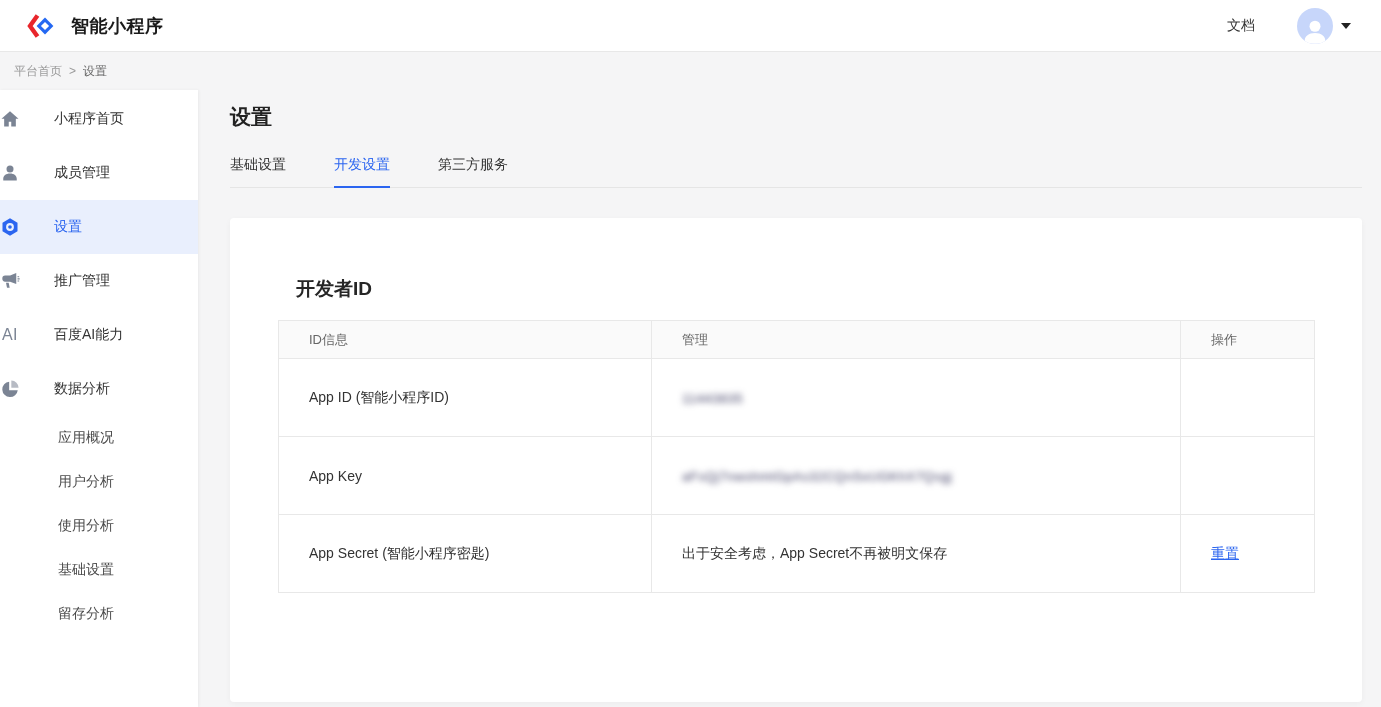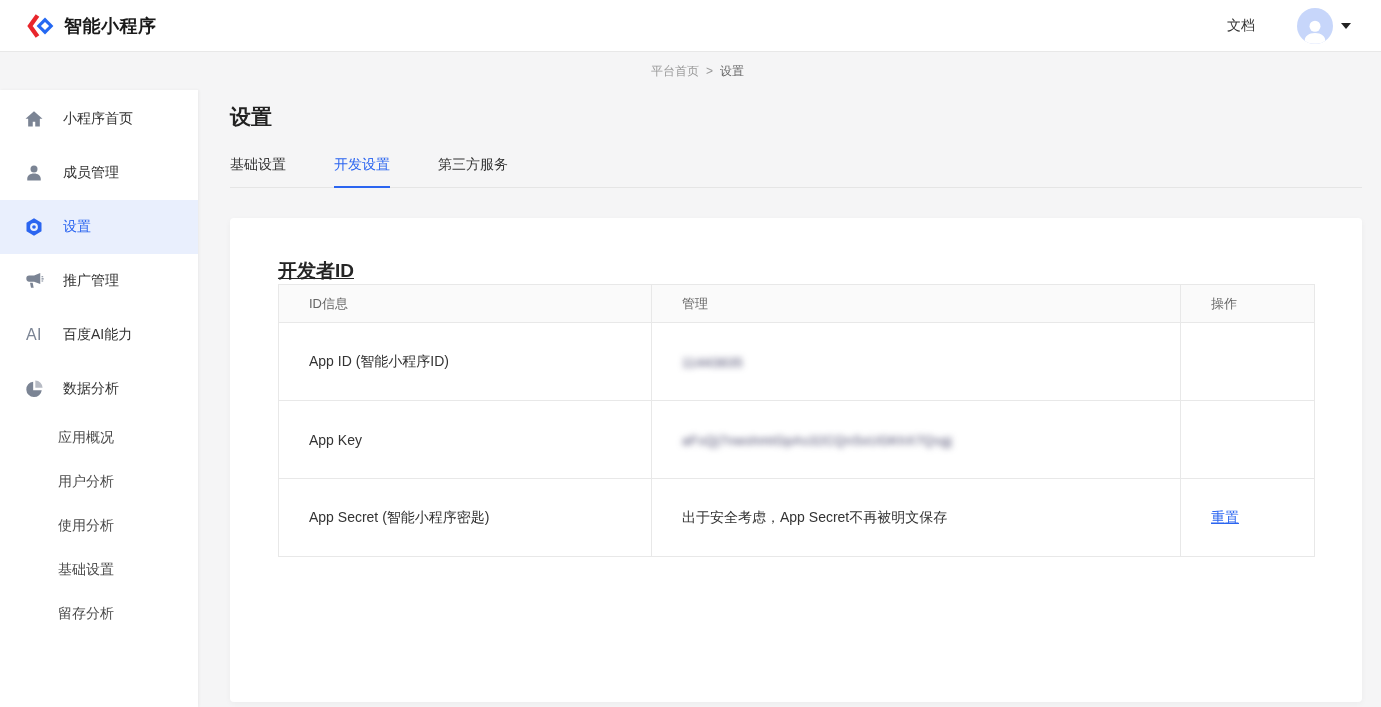--- a/index.html
+++ b/index.html
@@ -11,50 +11,50 @@
     color:#333;
   }
 
   
   .top-header {
     position:absolute; top:0; left:0; width:1381px; height:52px;
     background:#fff; border-bottom:1px solid #e8e8e8;
     display:flex; align-items:center; justify-content:space-between;
     padding:0 30px 0 25px; z-index:5;
   }
-  .brand { display:flex; align-items:center; gap:9px; }
+  .brand { display:flex; align-items:center; gap:16px; }
   .brand-title { font-size:18px; font-weight:700; color:#1a1a1a; letter-spacing:.5px; }
   .header-right { display:flex; align-items:center; }
   .docs-link { font-size:14px; color:#333; cursor:pointer; margin-right:42px; text-decoration:none;text-align:right; }
   .avatar {
     width:36px; height:36px; border-radius:50%; background:#c7d6fa;
     display:flex; align-items:flex-end; justify-content:center; overflow:hidden; cursor:pointer;
   }
   .caret-down {
     width:0; height:0; margin-left:8px; cursor:pointer;
     border-left:5px solid transparent; border-right:5px solid transparent; border-top:6px solid #222;
   }
 
   
   .breadcrumb {
     position:absolute; top:52px; left:0; height:38px; width:1381px;
-    display:flex; align-items:center; gap:7px; padding-left:14px; font-size:12px;justify-content:center;
+    display:flex; align-items:center; gap:7px; padding-left:14px; font-size:12px;
   }
   .crumb { color:#999; cursor:pointer; }
   .crumb-sep { color:#999; }
   .crumb-current { color:#666; }
 
   
   .sidebar {
     position:absolute; top:90px; left:0; bottom:0; width:198px;
     background:#fff; box-shadow:1px 0 3px rgba(0,0,0,.05); padding-top:2px; z-index:2;
   }
   .side-item {
-    height:54px; display:flex; align-items:center; gap:19px;
-    padding-left:24px; font-size:14px; color:#333; cursor:pointer;
+    height:54px; display:flex; align-items:center; gap:34px;
+    font-size:14px; color:#333; cursor:pointer;
   }
   .side-item .s-icon { width:20px; height:20px; display:flex; align-items:center; justify-content:center; color:#7b8494; }
   .side-item.active { background:#e9effd; color:#2b65f0; }
   .side-item.active .s-icon { color:#2b65f0; }
   .ai-glyph { font-size:16px; color:#7b8494; letter-spacing:.5px; font-weight:400; }
   .side-sub {
     height:44px; display:flex; align-items:center; padding-left:58px;
     font-size:14px; color:#4a4a4a; cursor:pointer;
   }
 
@@ -65,21 +65,21 @@
   .tab { margin-right:48px; padding-bottom:13px; font-size:14px; color:#333; cursor:pointer; position:relative; }
   .tab.active { color:#2b65f0; }
   .tab.active::after {
     content:""; position:absolute; left:0; right:0; bottom:-1px; height:2px; background:#2b65f0;
   }
 
   .card {
     margin-top:30px; height:484px; background:#fff; border-radius:4px;
     padding:40px 48px; box-shadow:0 2px 6px rgba(0,0,0,.04);
   }
-  .card-heading { margin:0; font-size:19px; font-weight:600; color:#262626;text-decoration:underline; }
+  .card-heading { margin:18px; font-size:19px; font-weight:600; color:#262626; }
 
   table.dev-table { width:1036px; border-collapse:collapse; table-layout:fixed; }
   .dev-table th, .dev-table td { border:1px solid #e8e8e8; padding-left:30px; text-align:left; }
   .dev-table thead th { background:#fafafa; height:38px; font-size:13px; font-weight:400; color:#666; }
   .dev-table tbody td { height:78px; font-size:14px; color:#333; background:#fff; }
   .col-id { width:373px; } .col-manage { width:529px; } .col-action { width:134px; }
   .value-blur { filter:blur(3px); color:#3e3d63; font-size:13px; letter-spacing:.5px; user-select:none; }
   .reset-link { color:#2b65f0; cursor:pointer; font-size:14px;text-decoration:underline; }
 </style>
 </head>

